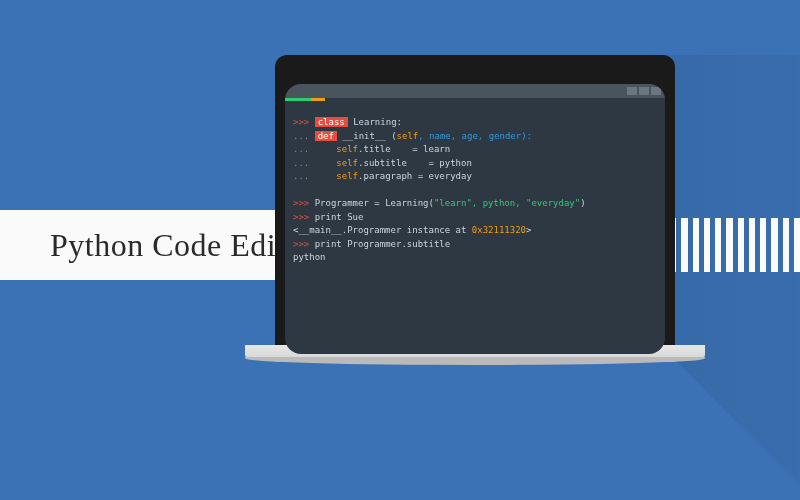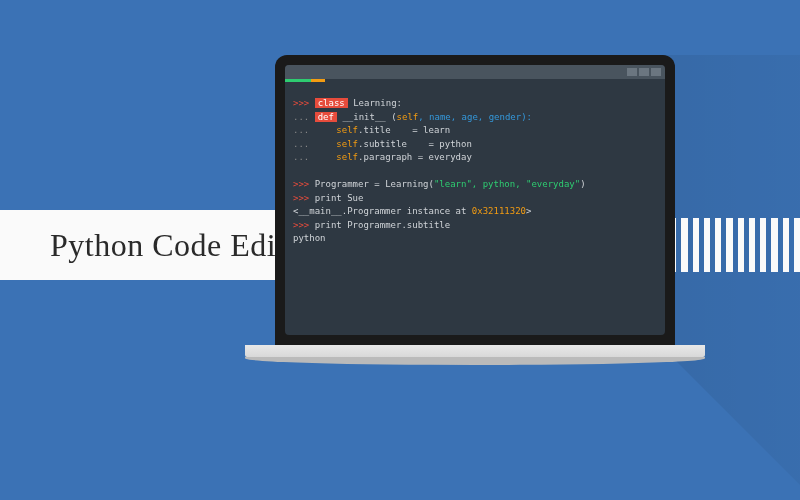--- a/index.html
+++ b/index.html
@@ -61,23 +61,24 @@
     .screen-bezel {
       background: #1a1a1a;
       border-radius: 12px 12px 0 0;
       padding: 10px;
       height: 290px;
     }
     .screen {
       background: #2e3842;
       width: 100%;
       height: 100%;
-      border-radius: 4px;
+      border-radius: 16px;
       position: relative;
       overflow: hidden;
+      margin-top: 19px;
     }
     .titlebar {
       height: 14px;
       background: #49545e;
       display: flex;
       align-items: center;
       justify-content: flex-end;
       padding: 0 4px;
       gap: 2px;
     }

